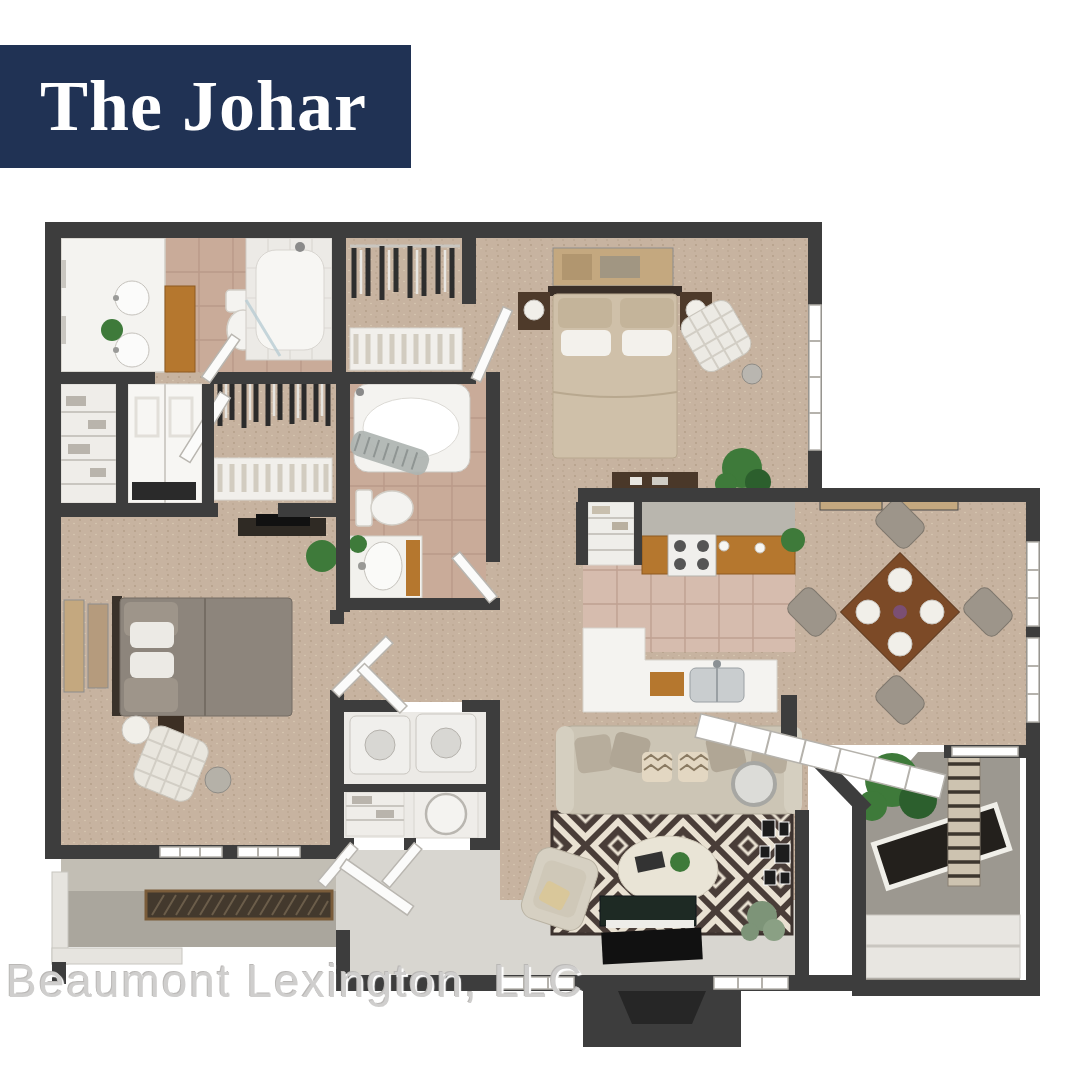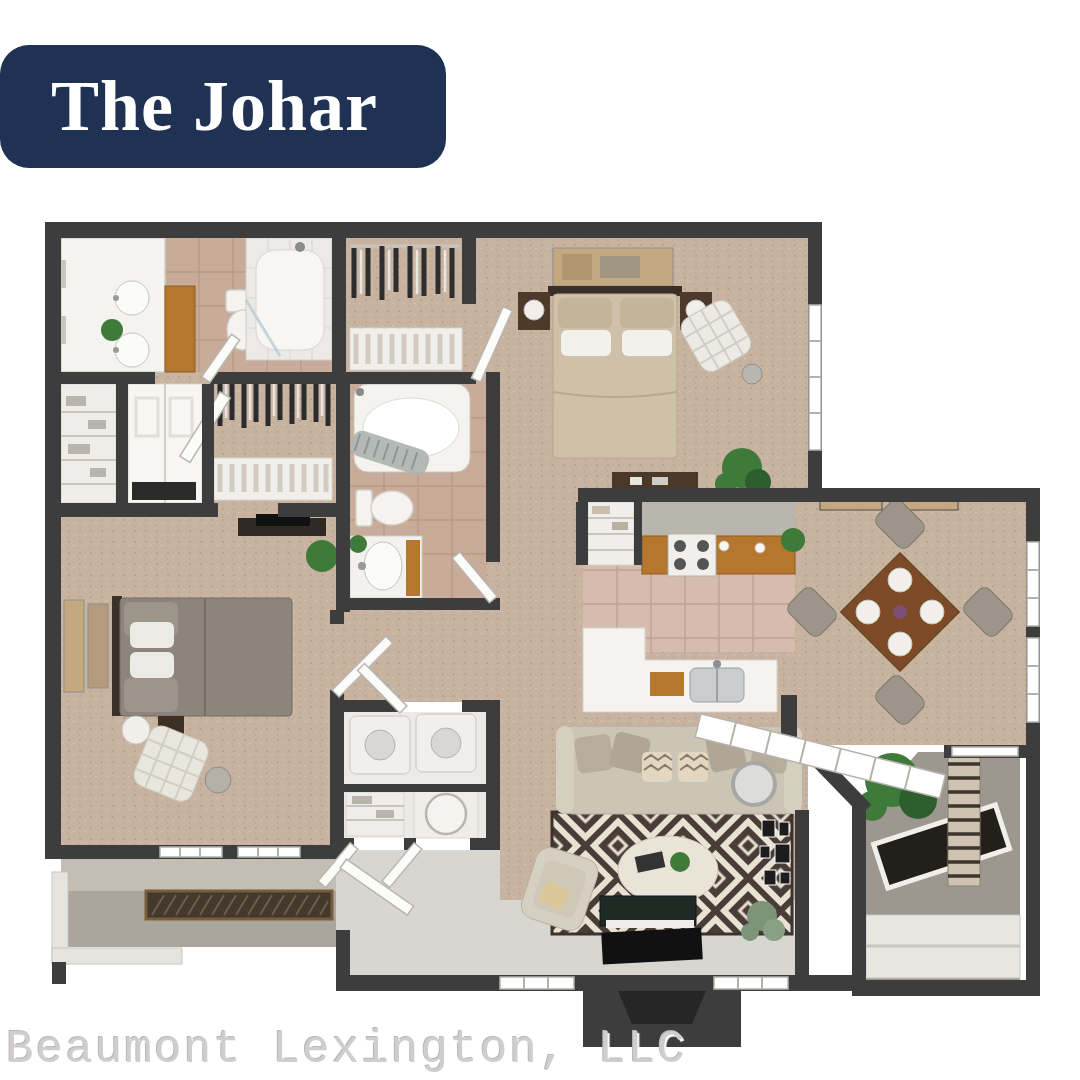--- a/index.html
+++ b/index.html
@@ -1,25 +1,25 @@
 <!DOCTYPE html>
 <html style="--banner_bg: #203254; --banner_text: #ffffff; --footer_text: #cfcecd; --wall: #3d3d3d; --carpet: #c7b3a0; --carpet_dot1: #b29d86; --carpet_dot2: #d9cab4; --tile_bath: #c9ab99; --tile_line: #b08f7e; --tile_kitchen: #d6bcae; --fixture: #f4f3f0; --floor_gray: #d8d6d0; --concrete: #aaa69d; --balcony: #9c9890; --wood: #b5772e; --wood_dark: #7c4a27; --rug_dark: #493d38; --rug_cream: #e9e1d2; --sofa: #ccc5b5; --bed_tan: #cfc0a9; --bed_gray: #8d857c; --plant: #3e7a3a; --plant_dark: #2c5f2d; --appliance: #f0efec; --grate: #43392d; --tv: #111111; --stoop_inner: #262626; --chair_gray: #9d958a; --art_tan: #c4a87f;"><head>
 <meta charset="utf-8">
 <style>
   html,body{margin:0;padding:0;background:#ffffff;}
   body{width:1080px;height:1080px;position:relative;overflow:hidden;
        font-family:"Liberation Sans",sans-serif;}
-  .banner{position:absolute;left:0;top:45px;width:446px;height:123px;
+  .banner{position:absolute;left:0;top:45px;width:411px;height:123px;
           background:var(--banner_bg);display:flex;align-items:center;
-          box-sizing:border-box;padding-left:51px;border-radius:29px;}
+          box-sizing:border-box;padding-left:40px;}
   .banner-title{font-family:"Liberation Serif",serif;font-weight:700;
           font-size:72px;color:var(--banner_text);letter-spacing:1px;white-space:nowrap;}
-  .footer-text{position:absolute;left:6px;top:1024px;font-size:46px;letter-spacing:2px;
+  .footer-text{position:absolute;left:6px;top:954px;font-size:46px;letter-spacing:2px;
           color:var(--footer_text);white-space:nowrap;
-          text-shadow:2px 2px 1px #ffffff,-1px -1px 0px #bab8b6;font-family:Liberation Mono, monospace;}
+          text-shadow:2px 2px 1px #ffffff,-1px -1px 0px #bab8b6;}
   .plan{position:absolute;left:0;top:0;}
   
   .f-wall{fill:var(--wall);}
   .f-tileb{fill:var(--tile_bath);}
   .f-tilek{fill:var(--tile_kitchen);}
   .f-white{fill:var(--fixture);}
   .f-gray{fill:var(--floor_gray);}
   .f-conc{fill:var(--concrete);}
   .f-conc2{fill:var(--balcony);}
   .f-wood{fill:var(--wood);}

